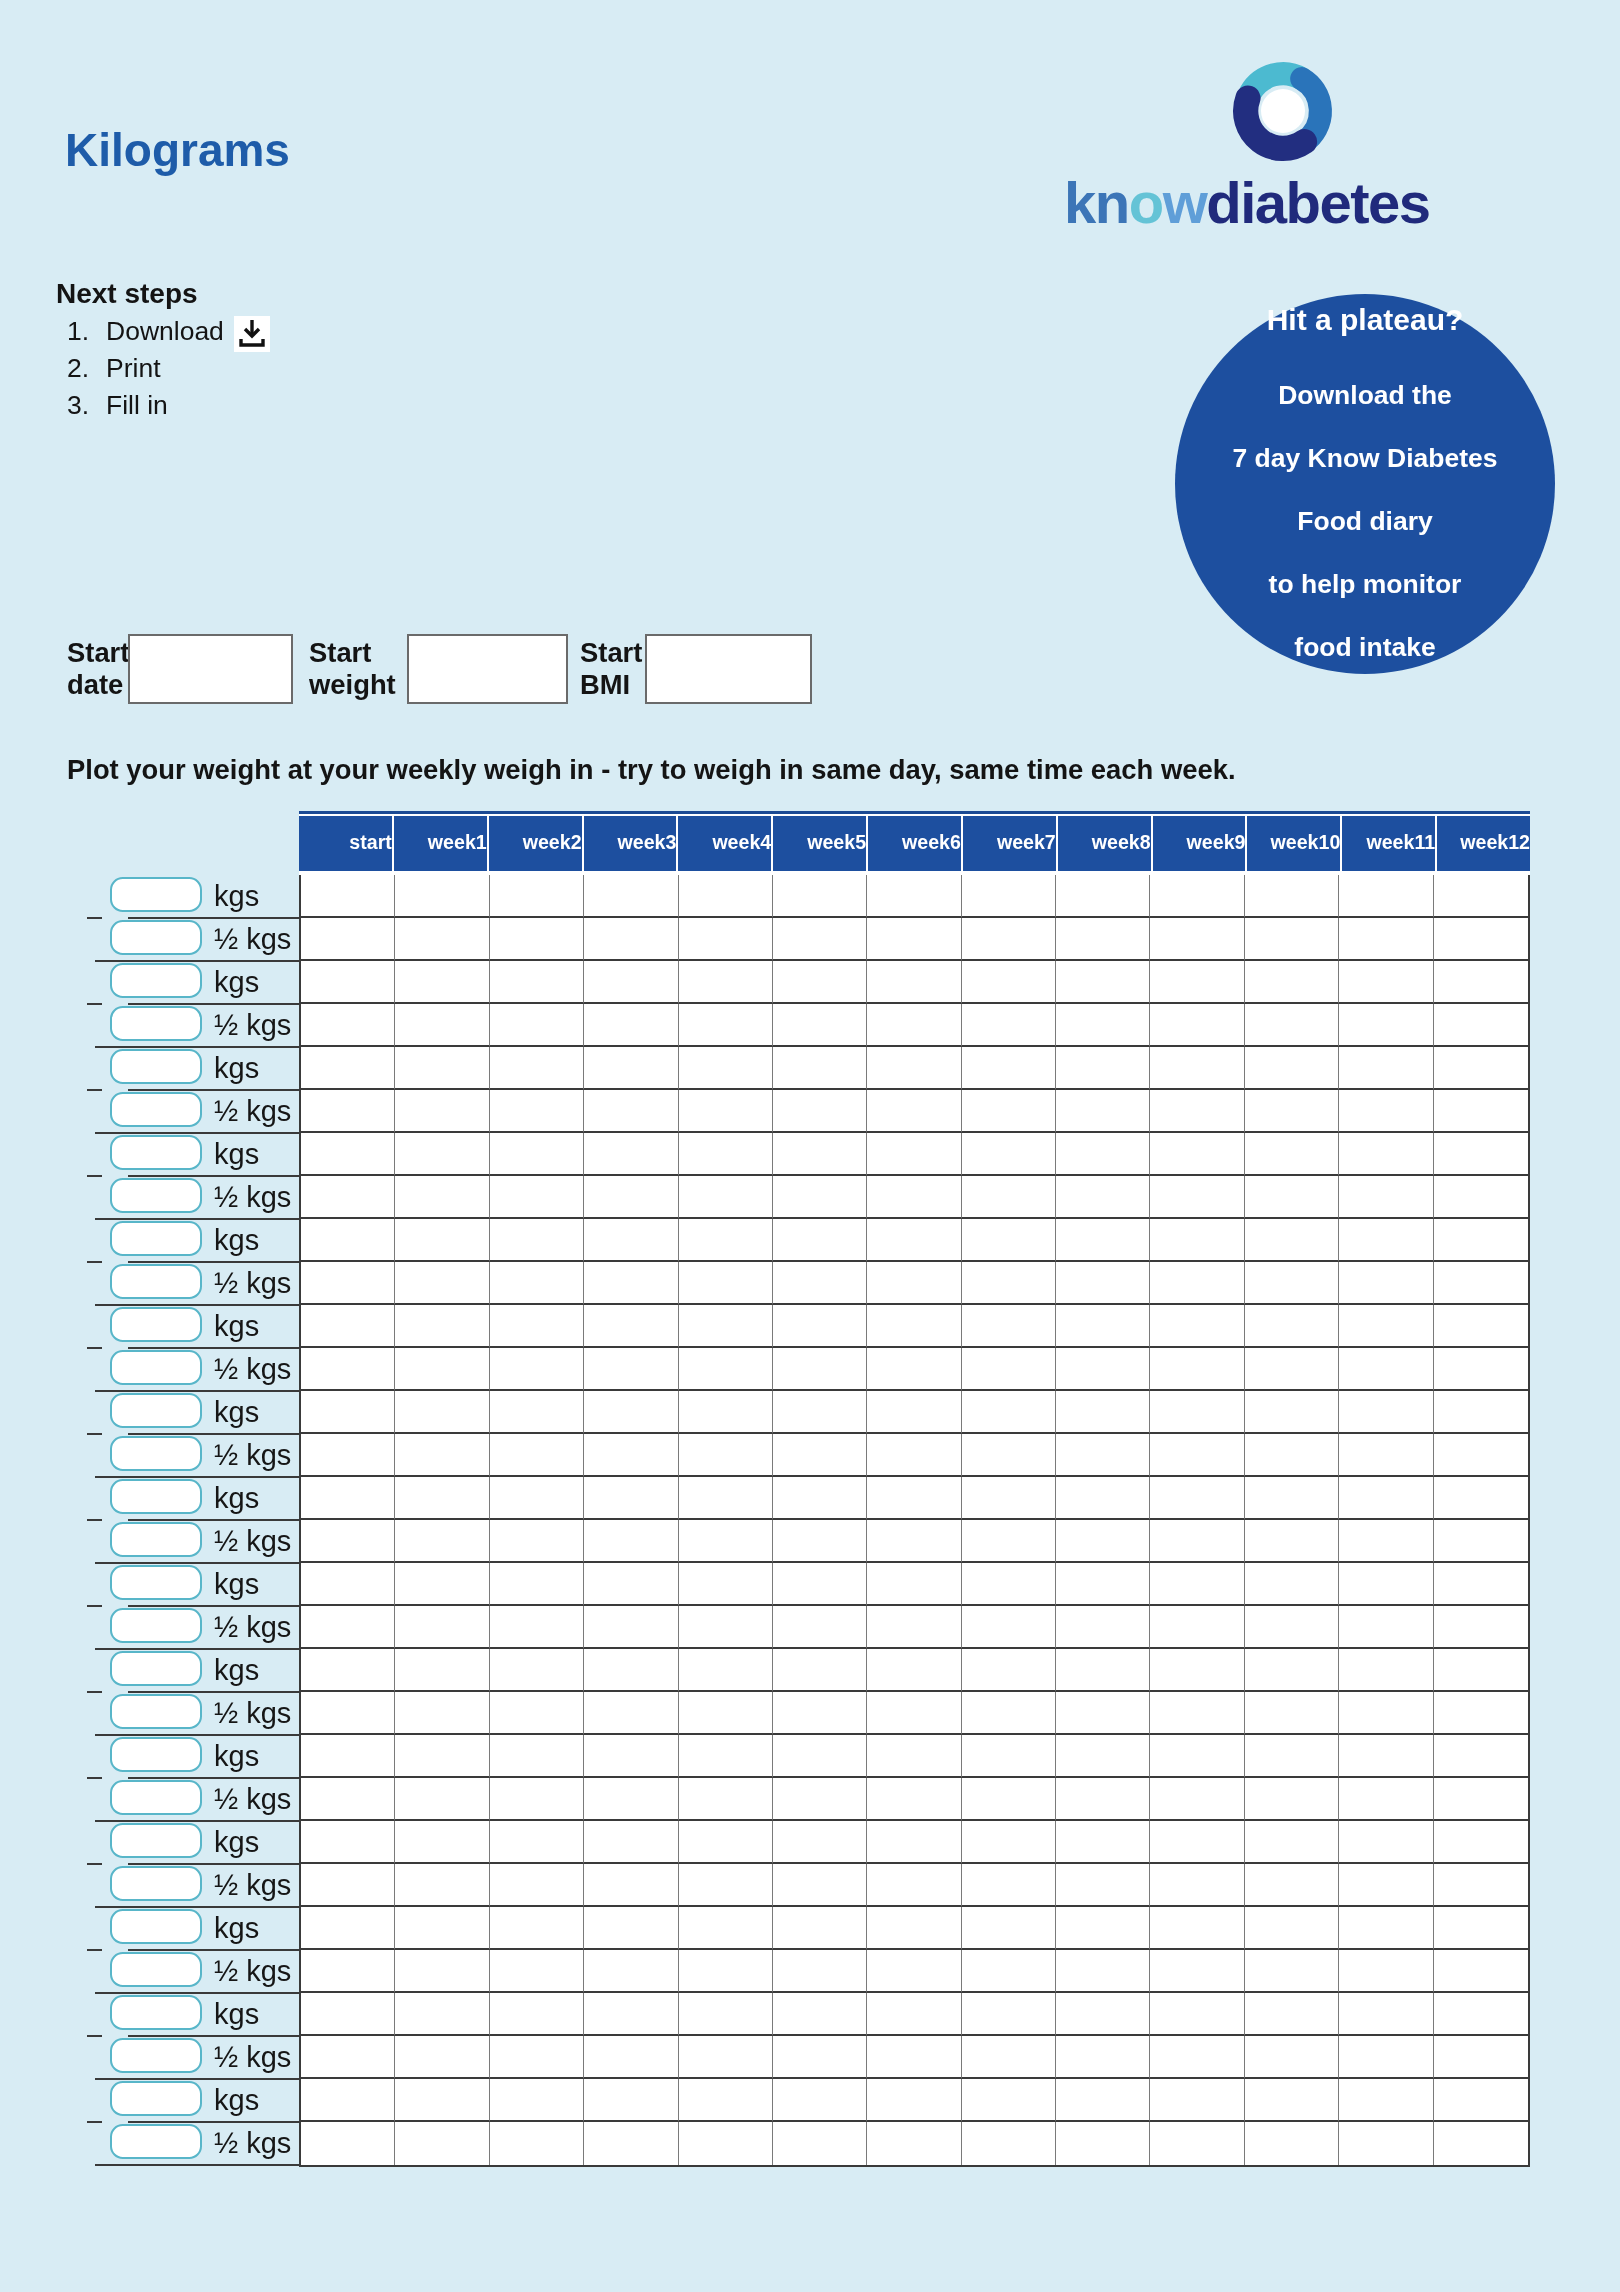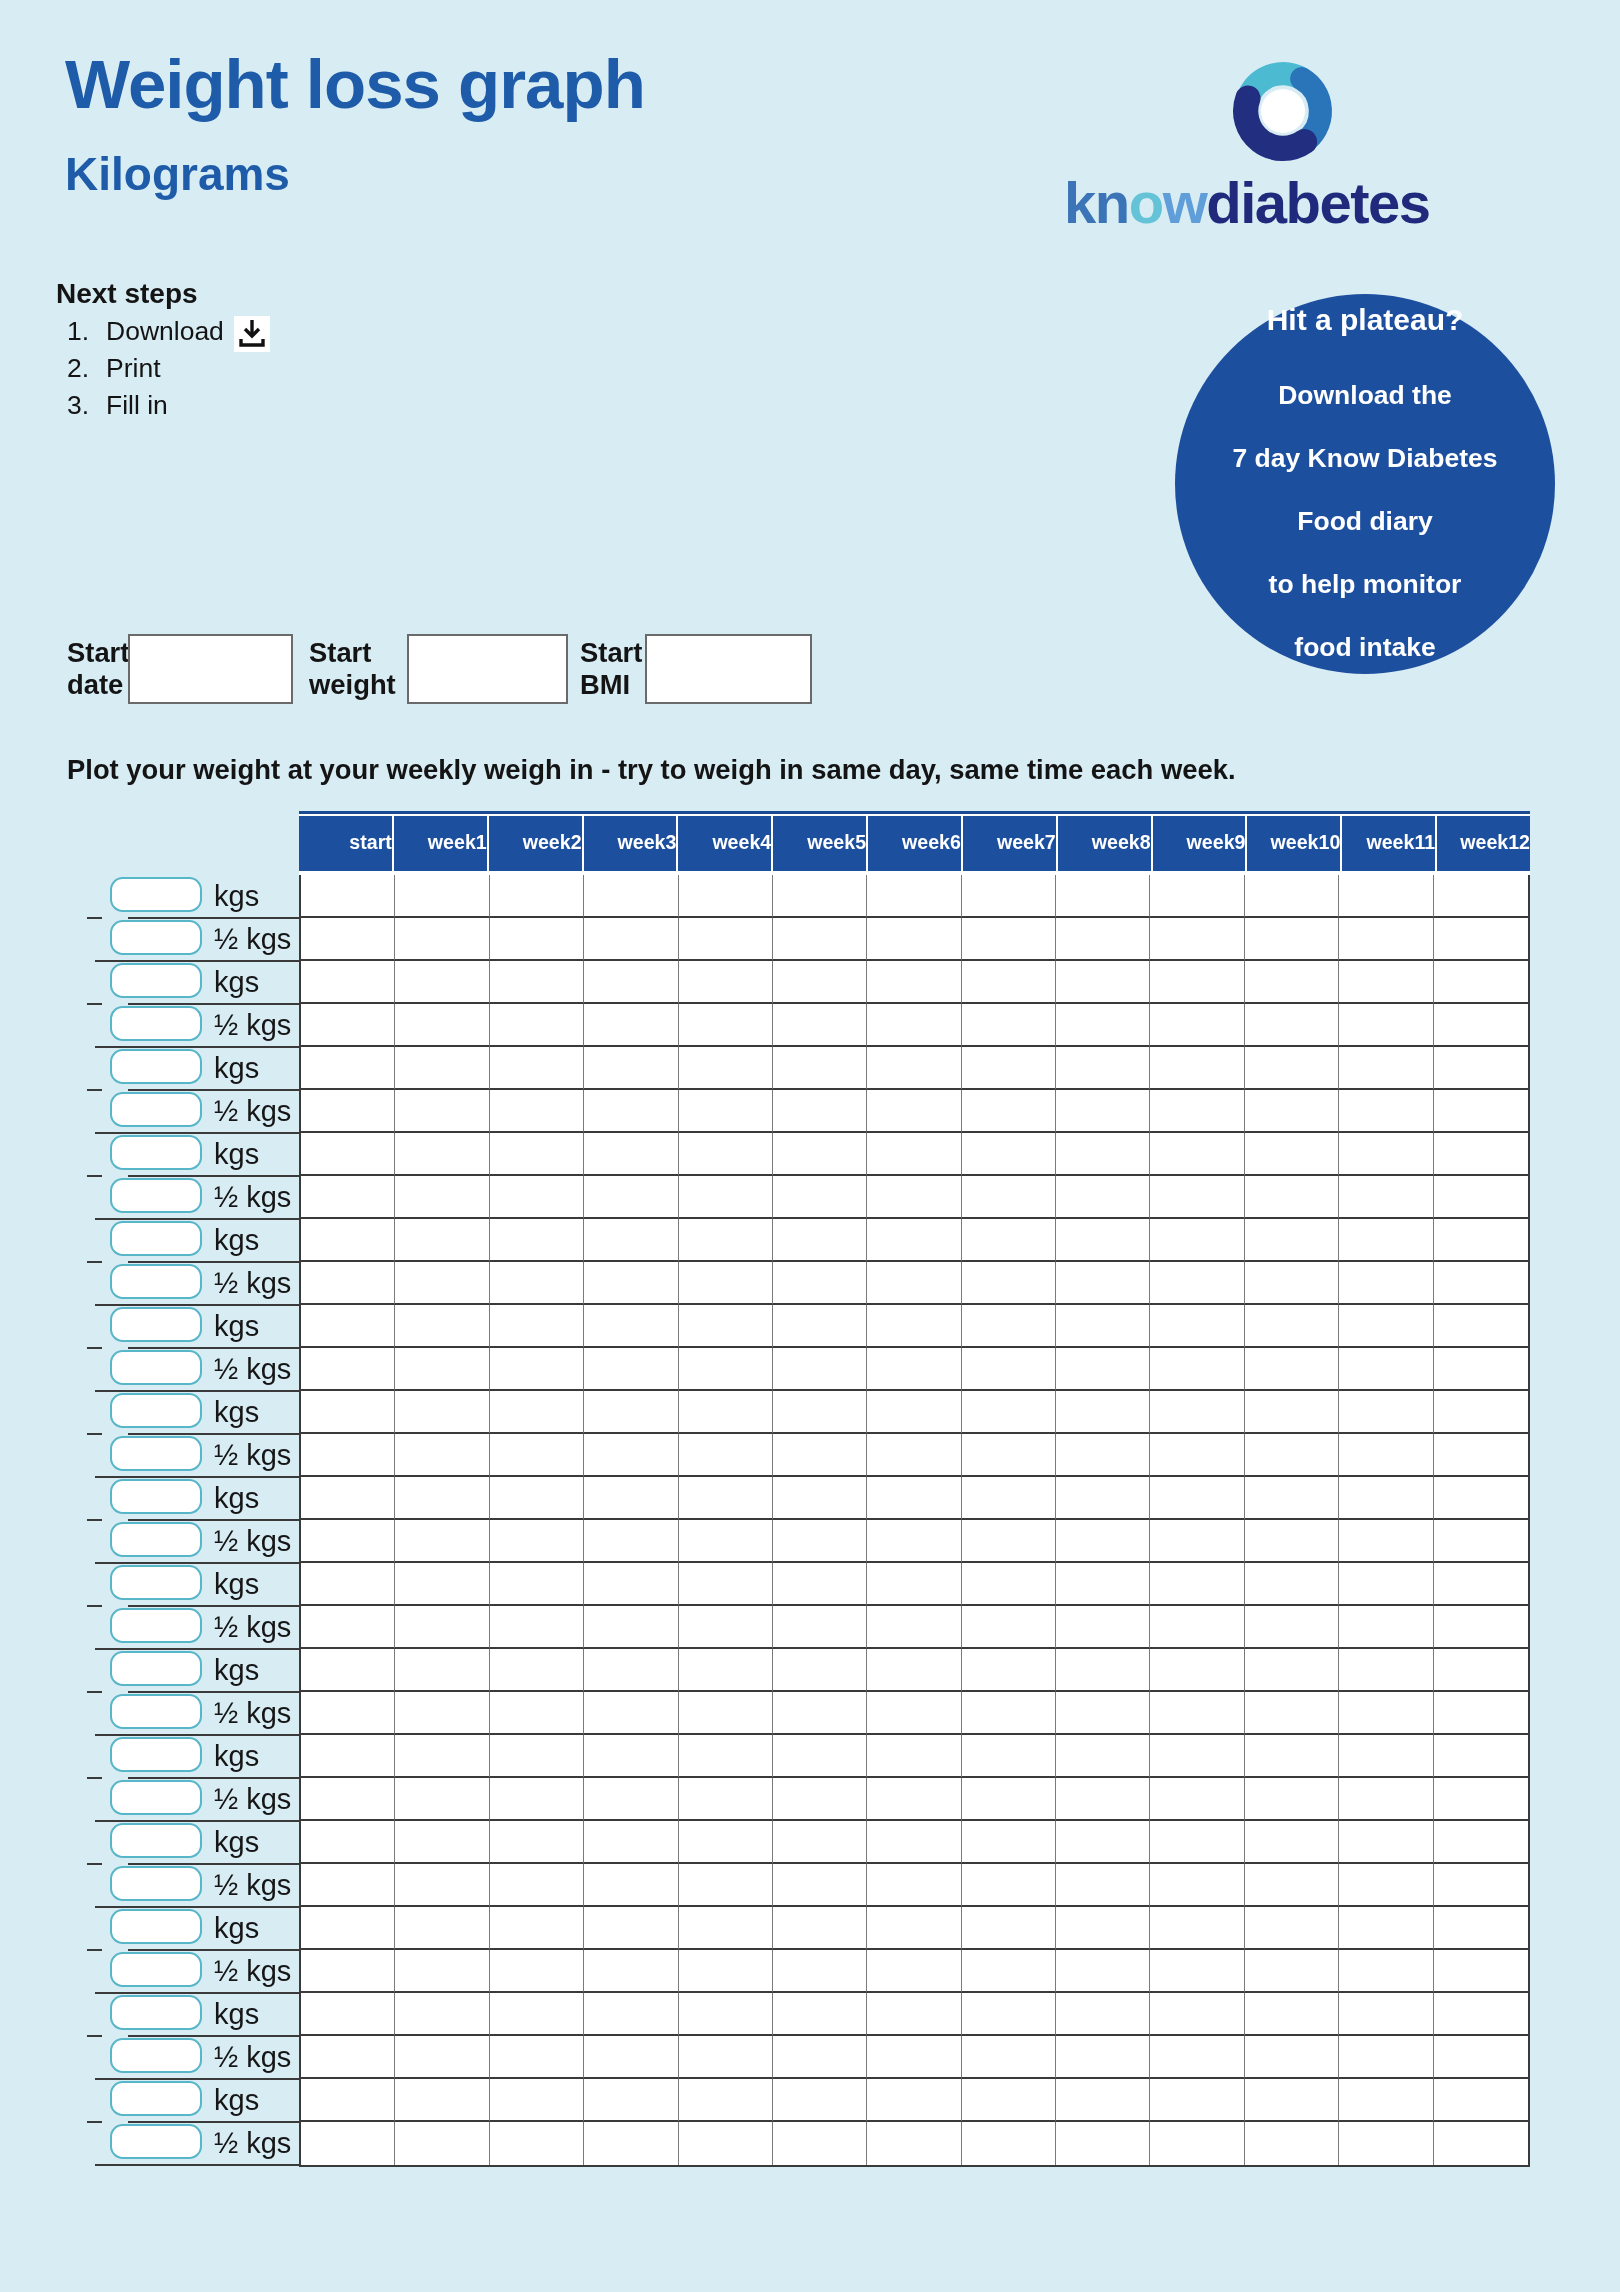--- a/index.html
+++ b/index.html
@@ -5,21 +5,21 @@
   html,body{margin:0;padding:0;}
   body{width:1620px;height:2293px;}
   .page{
     position:relative;width:1620px;height:2293px;overflow:hidden;
     background:#d8ecf4;font-family:"Liberation Sans",sans-serif;color:#141414;
   }
   .abs{position:absolute;}
 
   
   .title{left:65px;top:45px;font-size:69px;font-weight:bold;color:#1e5ca9;letter-spacing:-1px;}
-  .subtitle{left:65px;top:123px;font-size:46px;font-weight:bold;color:#1e5ca9;margin-top:24px;}
+  .subtitle{left:65px;top:123px;font-size:46px;font-weight:bold;color:#1e5ca9;}
   .logo-icon{left:1228px;top:53px;width:110px;height:116px;}
   .logo-word{left:1064px;top:169px;font-size:58px;font-weight:bold;letter-spacing:-1.5px;white-space:nowrap;}
 
   
   .intro{left:67px;top:196px;font-size:27.4px;font-weight:bold;line-height:31px;}
   .next-heading{left:56px;top:278px;font-size:28px;font-weight:bold;}
   .steps{left:67px;top:316px;font-size:26.5px;}
   .step{display:flex;align-items:flex-start;height:37px;}
   .step .num{width:39px;}
   .dl-icon{display:inline-block;vertical-align:-9.8px;margin-left:9.8px;}
@@ -76,21 +76,20 @@
   .klabel{position:absolute;left:143px;top:4.9px;font-size:29px;color:#161616;white-space:nowrap;}
 
   
   .footer{left:67px;top:2197px;font-size:28px;font-weight:bold;color:#1e5ca9;white-space:nowrap;}
 </style>
 </head>
 <body>
 
 <div class="page">
 
-  <div class="abs title">Weight loss graph</div>
   <div class="abs subtitle">Kilograms</div>
 
   <div class="abs logo-icon">
     <svg width="110" height="116" viewBox="0 0 100 100">
       <circle cx="50" cy="50" r="20" fill="#ffffff"></circle>
       <path d="M20.6 33 A34 34 0 0 1 67 20.6" stroke="#4cbad0" stroke-width="21" fill="none" stroke-linecap="round"></path>
       <path d="M67 20.6 A34 34 0 0 1 69.5 77.9" stroke="#2a74ba" stroke-width="21" fill="none" stroke-linecap="round"></path>
       <path d="M69.5 77.9 A34 34 0 0 1 18.1 38.4" stroke="#222e80" stroke-width="23" fill="none" stroke-linecap="round"></path>
     </svg>
   </div>

